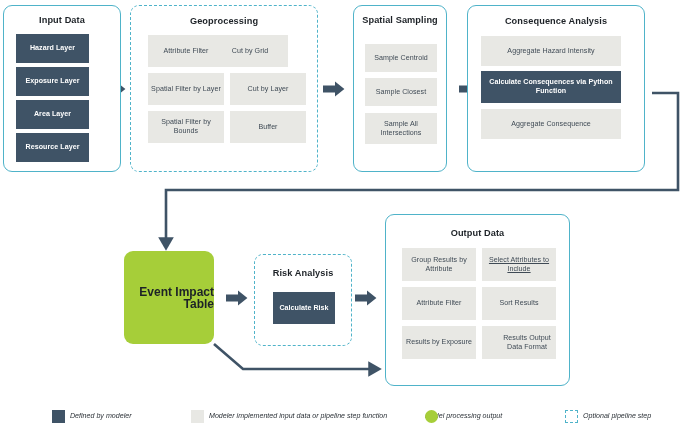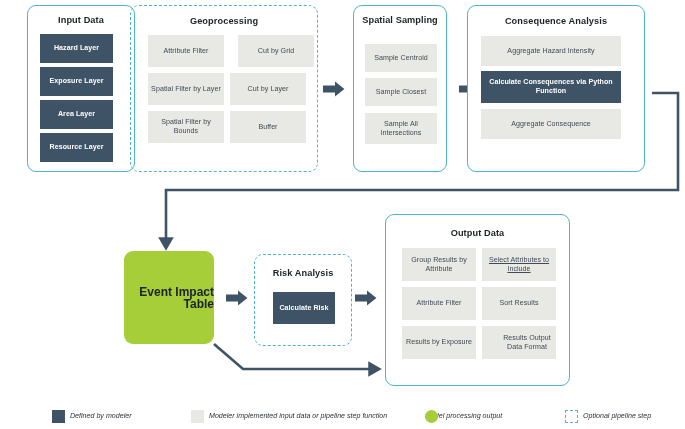--- a/index.html
+++ b/index.html
@@ -163,32 +163,32 @@
   <svg class="block-arrow" style="left:459px; top:81px;" viewBox="0 0 22 16" aria-hidden="true">
     <path d="M0,4.6 L12,4.6 L12,0.6 L21.4,8 L12,15.4 L12,11.4 L0,11.4 Z" fill="#3f5366"></path>
   </svg>
   <svg class="block-arrow" style="left:226px; top:290px;" viewBox="0 0 22 16" aria-hidden="true">
     <path d="M0,4.6 L12,4.6 L12,0.6 L21.4,8 L12,15.4 L12,11.4 L0,11.4 Z" fill="#3f5366"></path>
   </svg>
   <svg class="block-arrow" style="left:355px; top:290px;" viewBox="0 0 22 16" aria-hidden="true">
     <path d="M0,4.6 L12,4.6 L12,0.6 L21.4,8 L12,15.4 L12,11.4 L0,11.4 Z" fill="#3f5366"></path>
   </svg>
 
-  <div class="stage" style="left:3px; top:5px; width:108px; height:167px;margin-left:24px;">
+  <div class="stage" style="left:3px; top:5px; width:118px; height:167px;">
     <div class="stage-title" style="top:9px;">Input Data</div>
     <div class="chip defined" style="left:12px; top:28px; width:73px; height:29px;">Hazard Layer</div>
     <div class="chip defined" style="left:12px; top:61px; width:73px; height:29px;">Exposure Layer</div>
     <div class="chip defined" style="left:12px; top:94px; width:73px; height:29px;">Area Layer</div>
     <div class="chip defined" style="left:12px; top:127px; width:73px; height:29px;">Resource Layer</div>
   </div>
 
   <div class="stage optional" style="left:130px; top:5px; width:188px; height:167px;">
     <div class="stage-title" style="top:10px;">Geoprocessing</div>
     <div class="chip implemented" style="left:17px; top:29px; width:76px; height:32px;">Attribute Filter</div>
-    <div class="chip implemented" style="left:107px; top:29px; width:76px; height:32px;text-align:right;">Cut by Grid</div>
+    <div class="chip implemented" style="left:81px; top:29px; width:76px; height:32px;text-align:right;">Cut by Grid</div>
     <div class="chip implemented" style="left:17px; top:67px; width:76px; height:32px;">Spatial Filter by Layer</div>
     <div class="chip implemented" style="left:99px; top:67px; width:76px; height:32px;">Cut by Layer</div>
     <div class="chip implemented" style="left:17px; top:105px; width:76px; height:32px;">Spatial Filter by Bounds</div>
     <div class="chip implemented" style="left:99px; top:105px; width:76px; height:32px;">Buffer</div>
   </div>
 
   <div class="stage" style="left:353px; top:5px; width:94px; height:167px;">
     <div class="stage-title" style="top:9px;">Spatial Sampling</div>
     <div class="chip implemented" style="left:11px; top:38px; width:72px; height:28px;">Sample Centroid</div>
     <div class="chip implemented" style="left:11px; top:72px; width:72px; height:28px;">Sample Closest</div>

